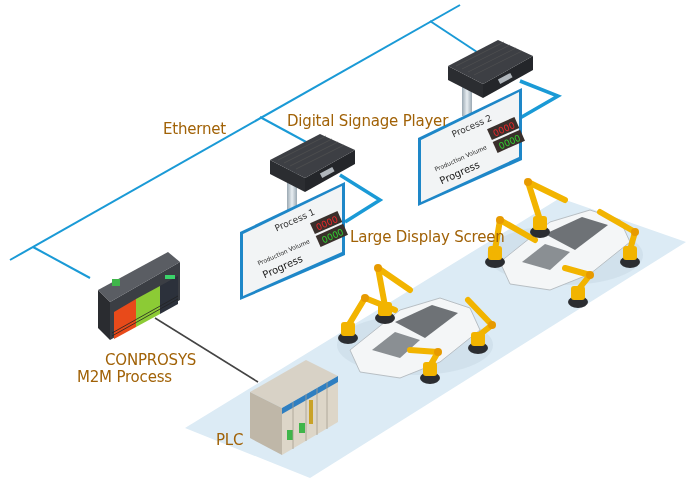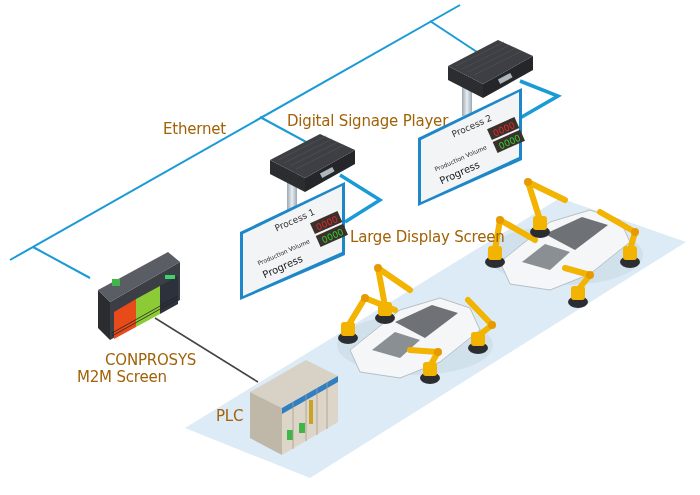--- a/index.html
+++ b/index.html
@@ -195,14 +195,14 @@
         <line x1="327" y1="382" x2="327" y2="429"></line>
     </g>
     <rect x="309" y="400" width="4" height="24" fill="#c9a227"></rect>
   </g>
 </svg>
 
 <div class="lbl" style="left:163px; top:120px;">Ethernet</div>
 <div class="lbl" style="left:287px; top:112px;">Digital Signage Player</div>
 <div class="lbl" style="left:350px; top:228px;">Large Display Screen</div>
 <div class="lbl" style="left:77px; top:351px;margin-left:28px;">CONPROSYS</div>
-<div class="lbl" style="left:77px; top:368px;">M2M Screen</div>
-<div class="lbl" style="left:216px; top:407px;">PLC</div>
+<div class="lbl" style="left:77px; top:368px;">M2M Process</div>
+<div class="lbl" style="left:216px; top:431px;">PLC</div>
 
 </body></html>

